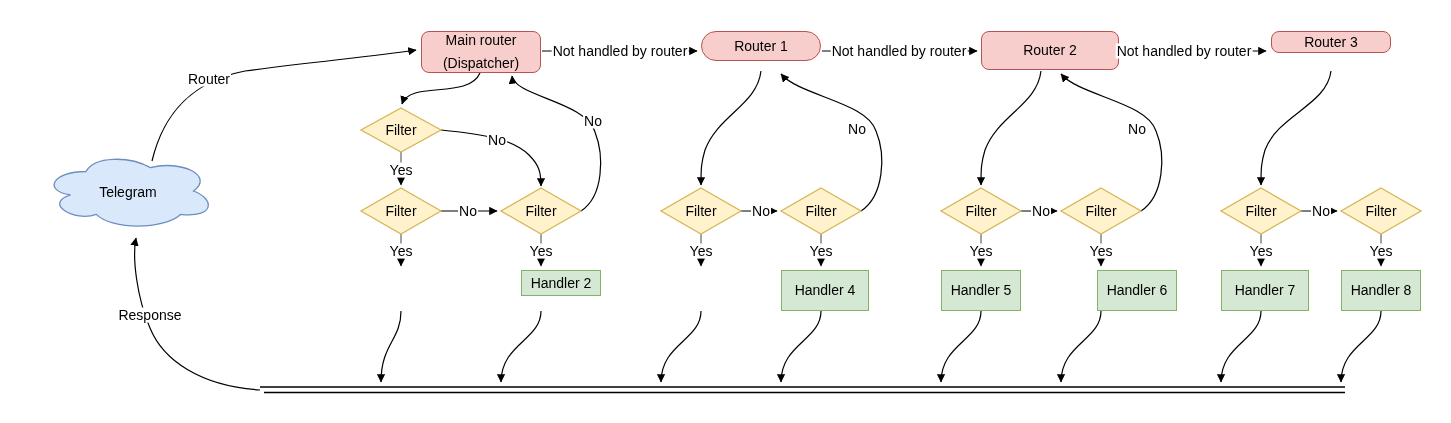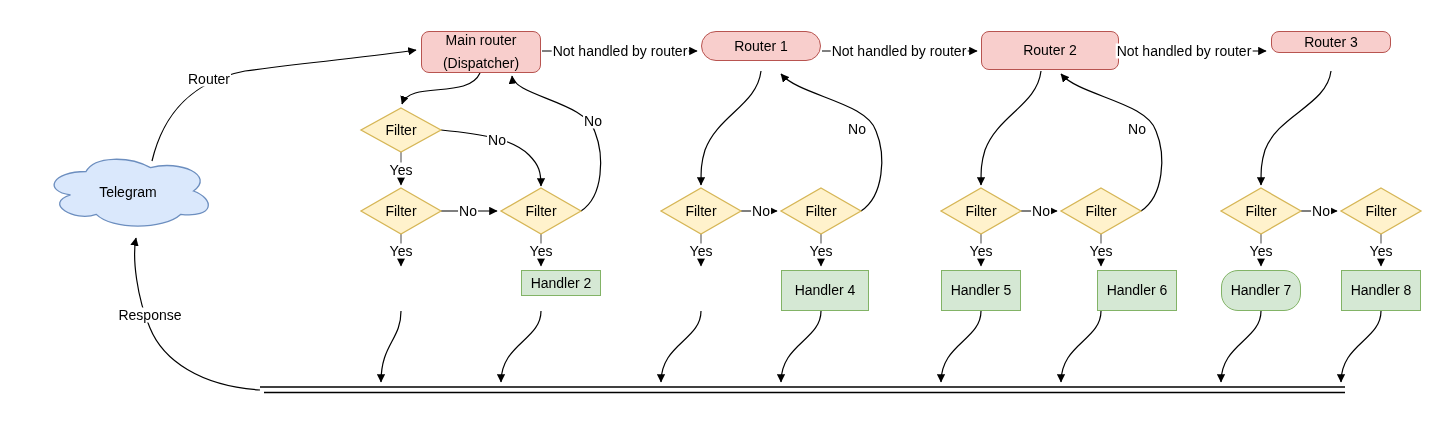--- a/index.html
+++ b/index.html
@@ -113,21 +113,21 @@
     </div>
   <div class="node handler" style="left:781px;top:270px;width:88px;height:41px;">
       <span>Handler 4</span>
     </div>
   <div class="node handler" style="left:941px;top:270px;width:80px;height:41px;">
       <span>Handler 5</span>
     </div>
   <div class="node handler" style="left:1061px;top:270px;width:80px;height:41px;margin-left:36px;">
       <span>Handler 6</span>
     </div>
-  <div class="node handler" style="left:1221px;top:270px;width:80px;height:41px;border-radius:17px;">
+  <div class="node handler" style="left:1221px;top:270px;width:88px;height:41px;">
       <span>Handler 7</span>
     </div>
   <div class="node handler" style="left:1341px;top:270px;width:80px;height:41px;text-align:center;">
       <span>Handler 8</span>
     </div>
 
   <div class="lbl clear" style="left:128px;top:192px;">Telegram</div>
 
   <div class="lbl clear" style="left:401px;top:130px;">Filter</div>
   <div class="lbl clear" style="left:401px;top:211px;">Filter</div>

